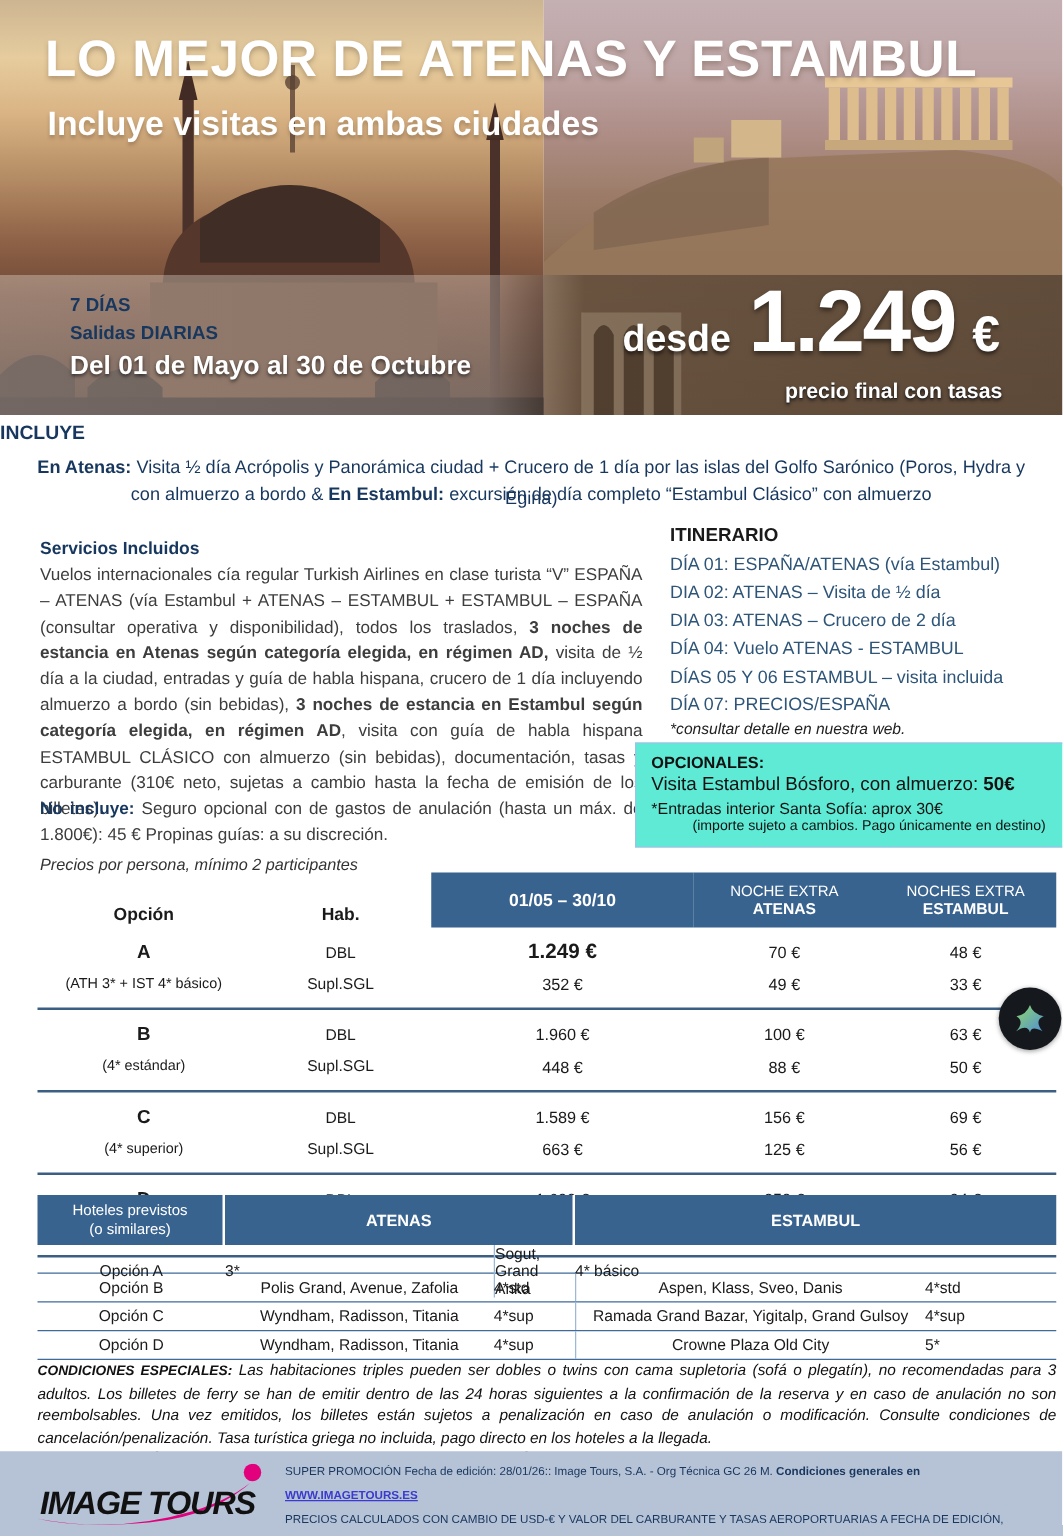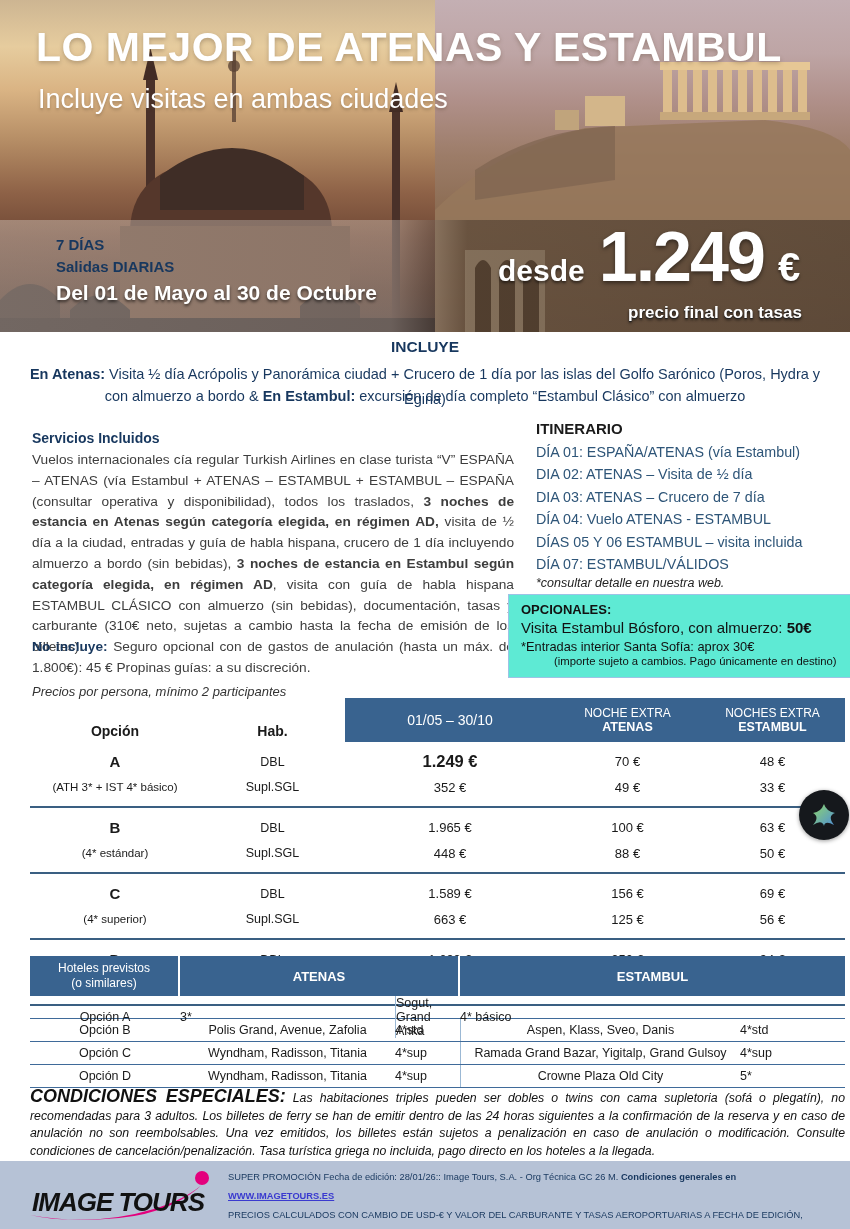--- a/index.html
+++ b/index.html
@@ -10,35 +10,35 @@
   .hero { position:absolute; left:0; top:0; width:850px; height:332px; overflow:hidden; }
   .hero-left { position:absolute; left:0; top:0; width:435px; height:332px;
     background:linear-gradient(180deg,#cdb592 0%,#e6cc9e 14%,#dab484 27%,#b68e66 42%,#8e6247 58%,#6e4735 72%,#553629 88%,#463029 100%); }
   .hero-right { position:absolute; left:435px; top:0; width:415px; height:332px;
     background:linear-gradient(180deg,#c4afb3 0%,#bea5a5 16%,#b0908a 30%,#9c7c68 47%,#8d6e55 62%,#7b5d45 78%,#694c39 92%,#5c4333 100%); }
   .sil { position:absolute; top:0; left:0; }
   .hero-band { position:absolute; left:0; top:220px; width:850px; height:112px;
     background:linear-gradient(90deg, rgba(241,238,231,.34) 0%, rgba(241,238,231,.30) 46%, rgba(36,28,22,.38) 55%, rgba(36,28,22,.46) 100%); }
   .hero-title { position:absolute; left:36px; top:24px; width:800px; color:#fff; font-weight:bold;
     font-size:41px; letter-spacing:.5px; text-shadow:0 2px 4px rgba(90,70,50,.35); }
-  .hero-sub { position:absolute; left:38px; top:84px; color:#fff; font-weight:normal; font-size:27px;
+  .hero-sub { position:absolute; left:38px; top:84px; color:#fff; font-weight:bold; font-size:27px;
     text-shadow:0 2px 3px rgba(90,70,50,.35); }
   .band-days { position:absolute; left:56px; top:236px; font-size:15px; font-weight:bold; color:#17375E; }
   .band-dep  { position:absolute; left:56px; top:258px; font-size:15px; font-weight:bold; color:#17375E; }
   .band-dates{ position:absolute; left:56px; top:281px; font-size:21px; font-weight:bold; color:#fff;
     text-shadow:0 2px 3px rgba(0,0,0,.6); }
   .price-row { position:absolute; left:498px; top:224px; display:flex; align-items:baseline; gap:14px; color:#fff; }
   .price-desde { font-size:30px; font-weight:bold; text-shadow:0 2px 3px rgba(0,0,0,.55); }
   .price-big { font-size:70px; font-weight:bold; line-height:.95; letter-spacing:-2px; text-shadow:0 2px 4px rgba(0,0,0,.5); }
   .price-eur { font-size:40px; font-weight:bold; text-shadow:0 2px 3px rgba(0,0,0,.5); }
   .price-note { position:absolute; left:628px; top:303px; font-size:17px; font-weight:bold; color:#fff;
     text-shadow:0 1px 0 #222, 0 2px 3px rgba(0,0,0,.75); }
 
   
-  .inc-title { position:absolute; left:0; top:338px; width:850px; text-align:center;
+  .inc-title { position:absolute; left:0; top:338px; width:850px; text-align:left;
     font-size:15.5px; font-weight:bold; color:#17375E; }
   .inc-l1 { position:absolute; left:20px; top:362px; width:810px; text-align:center;
     font-size:14.5px; color:#17375E; line-height:25px; }
   .inc-l2 { position:absolute; left:20px; top:388px; width:810px; text-align:center;
     font-size:14.5px; color:#17375E; }
 
   
   .svc-title { position:absolute; left:32px; top:430px; font-size:14px; font-weight:bold; color:#17375E; }
   .svc-body { position:absolute; left:32px; top:450px; width:482px; font-size:13.7px; color:#3d3d3d;
     line-height:20.8px; text-align:justify; }
@@ -60,21 +60,21 @@
 
   
   .ptable { position:absolute; left:30px; top:698px; width:815px; }
   .pt-head { display:grid; grid-template-columns:170px 145px 210px 145px 145px; height:44px; }
   .pt-plain { display:flex; align-items:flex-end; justify-content:center; padding-bottom:3px;
     font-size:14px; font-weight:bold; color:#1a1a1a; }
   .pt-blue { background:#39638F; color:#fff; display:flex; flex-direction:column;
     align-items:center; justify-content:center; }
   .pt-blue .l1 { font-size:12px; }
   .pt-blue .l2 { font-size:12.5px; font-weight:bold; }
-  .pt-blue .single { font-size:14px; font-weight:normal; }
+  .pt-blue .single { font-size:14px; font-weight:bold; }
   .pt-group { display:grid; grid-template-columns:170px 145px 210px 145px 145px;
     grid-template-rows:27px 24px; padding:6px 0 7px; border-bottom:2px solid #3A5F82; }
   .pt-group > div { display:flex; align-items:center; justify-content:center; }
   .opt-letter { font-size:15px; font-weight:bold; color:#1a1a1a; }
   .opt-sub { font-size:11.5px; color:#1a1a1a; }
   .hab { font-size:12.5px; color:#1a1a1a; }
   .val { font-size:13px; color:#1a1a1a; }
   .val-hero { font-size:16.5px; font-weight:bold; }
 
   .ext-icon { position:absolute; left:799px; top:790px; width:50px; height:50px; border-radius:50%;
@@ -91,21 +91,21 @@
   .ht-head .atenas { border-right:2px solid #fff; }
   .ht-row { display:grid; grid-template-columns:150px 215px 65px 280px 105px; height:23px;
     border-bottom:1.5px solid #3f6a99; }
   .ht-row > div { display:flex; align-items:center; justify-content:center; }
   .ht-row .cat { justify-content:flex-start; }
   .ht-row .est-h { border-left:1.5px solid #9bb8d4; }
 
   
   .cond { position:absolute; left:30px; top:1088px; width:815px; font-size:12.3px; font-style:italic;
     color:#111; line-height:17.5px; text-align:justify; }
-  .cond b { font-size:18px; }
+  .cond b { font-size:11px; }
   .cond-final { margin-top:1px; font-weight:bold; }
 
   
   .footer { position:absolute; left:0; top:1161px; width:850px; height:68px; background:#B6C2D6; }
   .logo { position:absolute; left:24px; top:10px; width:200px; height:50px; }
   .logo-text { position:absolute; left:8px; top:16px; font-size:26px; font-weight:bold; font-style:italic;
     color:#111; letter-spacing:-1px; z-index:2; }
   .foot-lines { position:absolute; left:228px; top:7px; width:615px; color:#17375E; font-size:9.3px;
     line-height:19px; }
   .foot-lines .lnk { color:#3A3ACF; font-weight:bold; text-decoration:underline; cursor:pointer; }
@@ -181,24 +181,24 @@
 
   <div class="svc-title">Servicios Incluidos</div>
   <div class="svc-body"><span>Vuelos internacionales cía regular Turkish Airlines en  clase turista “V” ESPAÑA – ATENAS (vía Estambul + ATENAS – ESTAMBUL + ESTAMBUL – ESPAÑA (consultar operativa y disponibilidad), todos los traslados, </span><b>3 noches de estancia en Atenas según categoría elegida, en régimen AD,</b><span> visita de ½ día a la ciudad, entradas y guía de habla hispana, crucero de 1 día incluyendo almuerzo a bordo (sin bebidas), </span><b>3 noches de estancia en Estambul según categoría elegida, en régimen AD</b><span>, visita con guía de habla hispana ESTAMBUL CLÁSICO con almuerzo (sin bebidas),  documentación, tasas y carburante (310€ neto, sujetas a cambio hasta la fecha de emisión de los billetes).</span></div>
   <div class="noinc"><b>No incluye:</b><span> Seguro opcional con de gastos de anulación (hasta un máx. de  1.800€): 45 €  Propinas guías: a su discreción.</span></div>
   <div class="nota">Precios por persona, mínimo 2 participantes</div>
 
   <div class="iti-title">ITINERARIO</div>
   <div class="iti-days">
     <div>DÍA 01: ESPAÑA/ATENAS (vía Estambul)</div>
     <div>DIA 02: ATENAS – Visita de ½ día</div>
-    <div>DIA 03: ATENAS – Crucero de 7 día</div>
+    <div>DIA 03: ATENAS – Crucero de 2 día</div>
     <div>DÍA 04: Vuelo ATENAS - ESTAMBUL</div>
     <div>DÍAS 05 Y 06 ESTAMBUL – visita incluida</div>
-    <div>DÍA 07: ESTAMBUL/VÁLIDOS</div>
+    <div>DÍA 07: PRECIOS/ESPAÑA</div>
   </div>
   <div class="iti-note">*consultar detalle en nuestra web.</div>
 
   <div class="opc-box">
     <div class="opc-title">OPCIONALES:</div>
     <div class="opc-l1"><span>Visita Estambul Bósforo, con almuerzo: </span><b>50€</b></div>
     <div class="opc-l2">*Entradas interior Santa Sofía: aprox 30€</div>
     <div class="opc-l3">(importe sujeto a cambios. Pago únicamente en destino)</div>
   </div>
 
@@ -228,21 +228,21 @@
       <div class="opt-sub">(ATH 3* + IST 4* básico)</div>
       <div class="hab">Supl.SGL</div>
       <div class="val">352 €</div>
       <div class="val">49 €</div>
       <div class="val">33 €</div>
     </div>
 
     <div class="pt-group">
       <div class="opt-letter">B</div>
       <div class="hab">DBL</div>
-      <div class="val">1.965 €</div>
+      <div class="val">1.960 €</div>
       <div class="val">100 €</div>
       <div class="val">63 €</div>
       <div class="opt-sub">(4* estándar)</div>
       <div class="hab">Supl.SGL</div>
       <div class="val">448 €</div>
       <div class="val">88 €</div>
       <div class="val">50 €</div>
     </div>
 
     <div class="pt-group">

